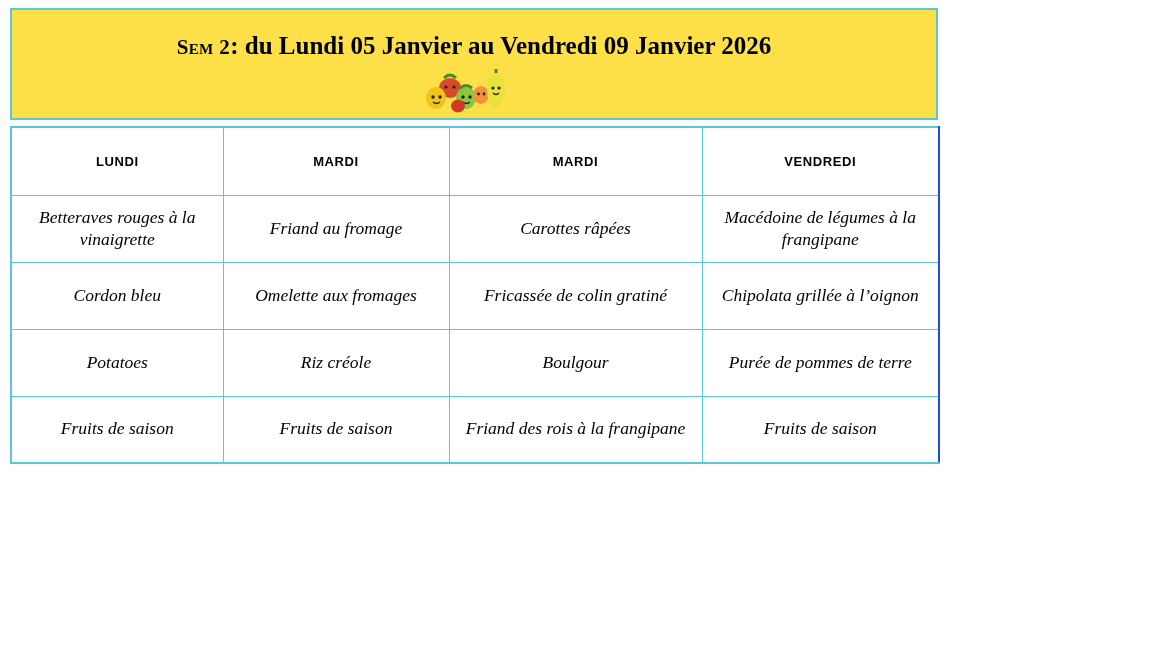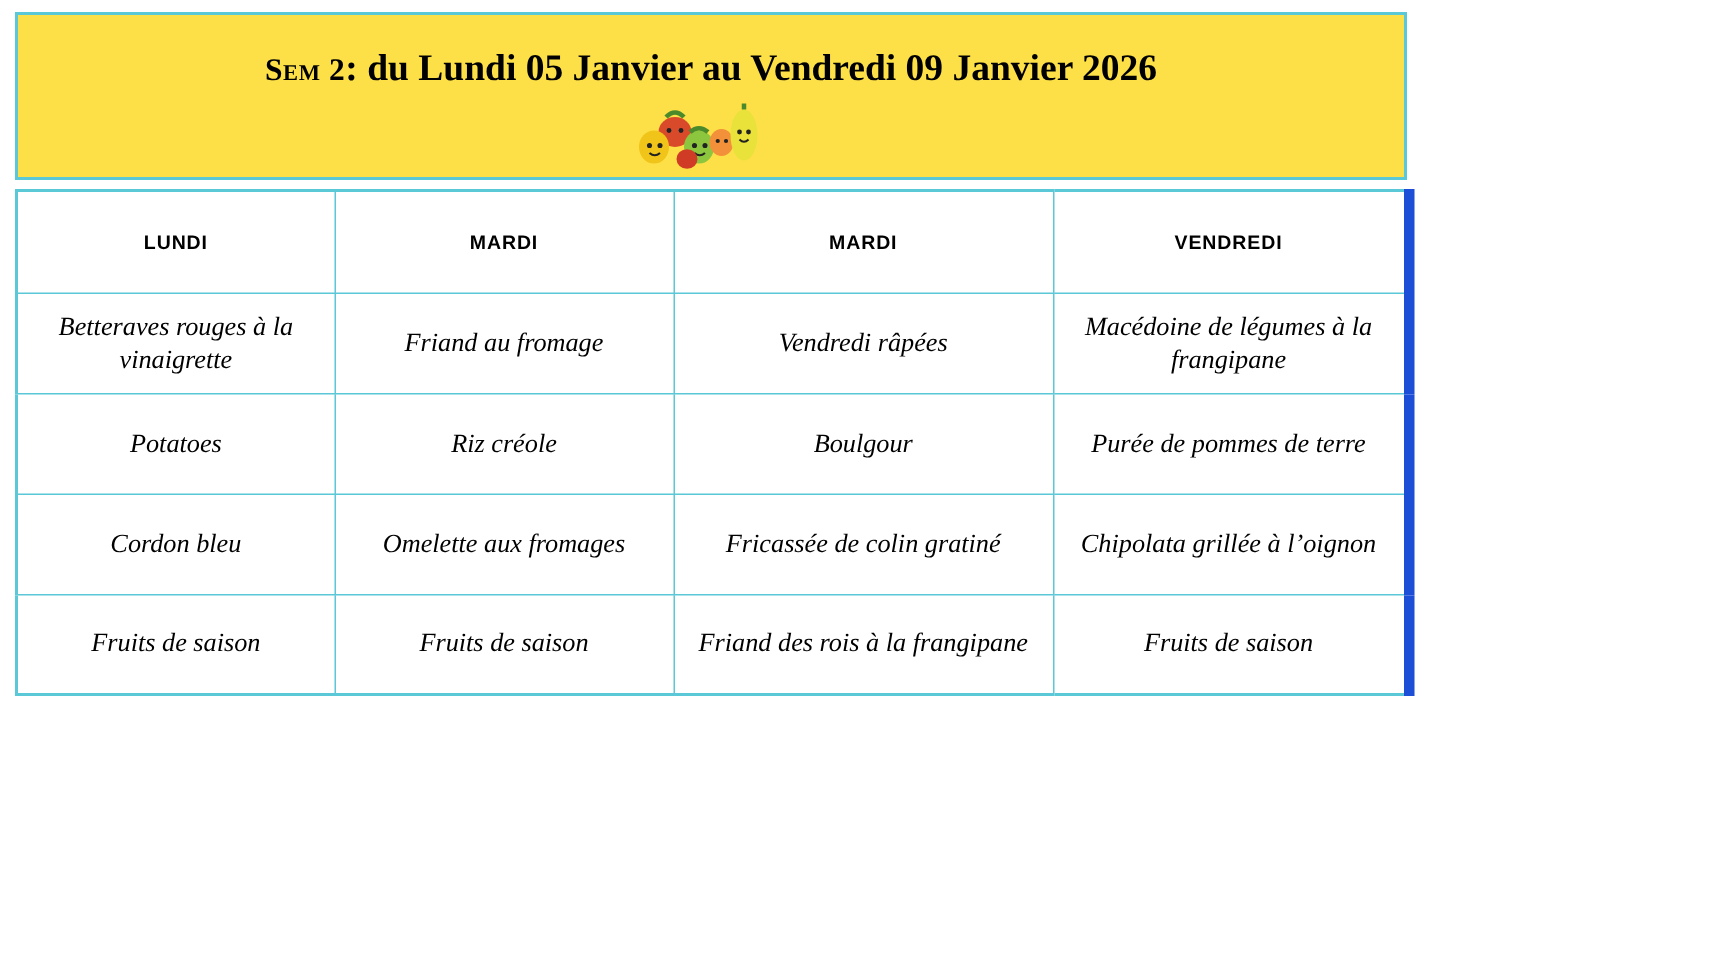--- a/index.html
+++ b/index.html
@@ -110,21 +110,21 @@
   .menu-table tr:last-child td {
     border-bottom: 2px solid #5BC8D8;
   }
   .menu-table th:first-child,
   .menu-table td:first-child {
     border-left: 2px solid #5BC8D8;
     margin-top: 11px;
   }
   .menu-table th:last-child,
   .menu-table td:last-child {
-    border-right: 7px solid #1d4ed8;
+    border-right: 2px solid #1d4ed8;
   }
 </style>
 </head>
 <body>
 
 <div class="page">
 
   <div class="title-box">
     <div class="title-line">
       <span class="title-sem">Sem 2</span><span class="title-rest">: du Lundi 05 Janvier au Vendredi 09 Janvier 2026</span>
@@ -175,36 +175,36 @@
         <th>LUNDI</th>
         <th>MARDI</th>
         <th>MARDI</th>
         <th class="lastcol">VENDREDI</th>
       </tr>
     </thead>
     <tbody>
       <tr>
         <td>Betteraves rouges à la vinaigrette</td>
         <td>Friand au fromage</td>
-        <td>Vendredi râpées</td>
+        <td>Carottes râpées</td>
         <td class="lastcol">Macédoine de légumes à la frangipane</td>
+      </tr>
+      <tr>
+        <td>Cordon bleu</td>
+        <td>Omelette aux fromages</td>
+        <td>Fricassée de colin gratiné</td>
+        <td class="lastcol">Chipolata grillée à l’oignon</td>
       </tr>
       <tr>
         <td>Potatoes</td>
         <td>Riz créole</td>
         <td>Boulgour</td>
         <td class="lastcol">Purée de pommes de terre</td>
       </tr>
       <tr>
-        <td>Cordon bleu</td>
-        <td>Omelette aux fromages</td>
-        <td>Fricassée de colin gratiné</td>
-        <td class="lastcol">Chipolata grillée à l’oignon</td>
-      </tr>
-      <tr>
         <td>Fruits de saison</td>
         <td>Fruits de saison</td>
         <td>Friand des rois à la frangipane</td>
         <td class="lastcol">Fruits de saison</td>
       </tr>
     </tbody>
   </table>
 
 </div>
 

